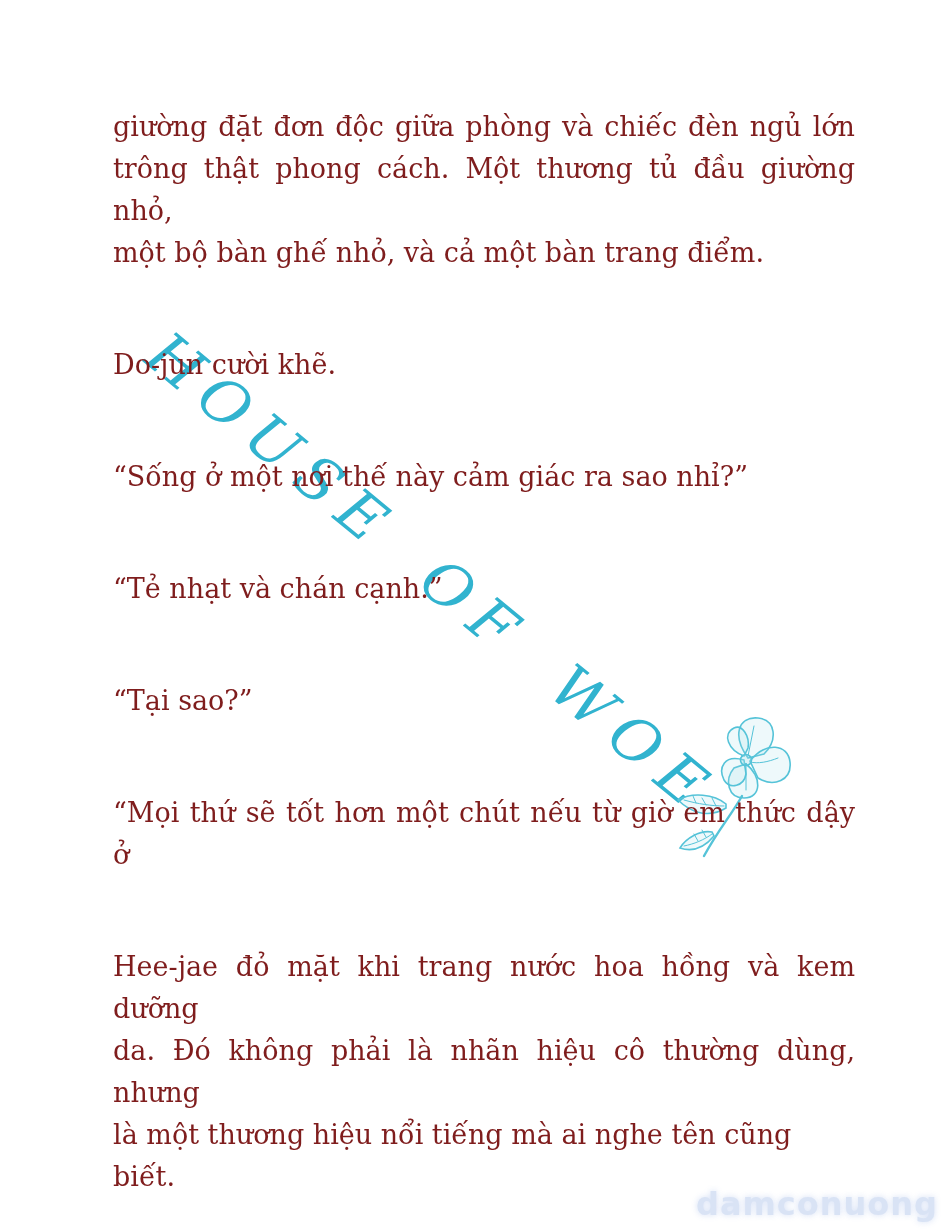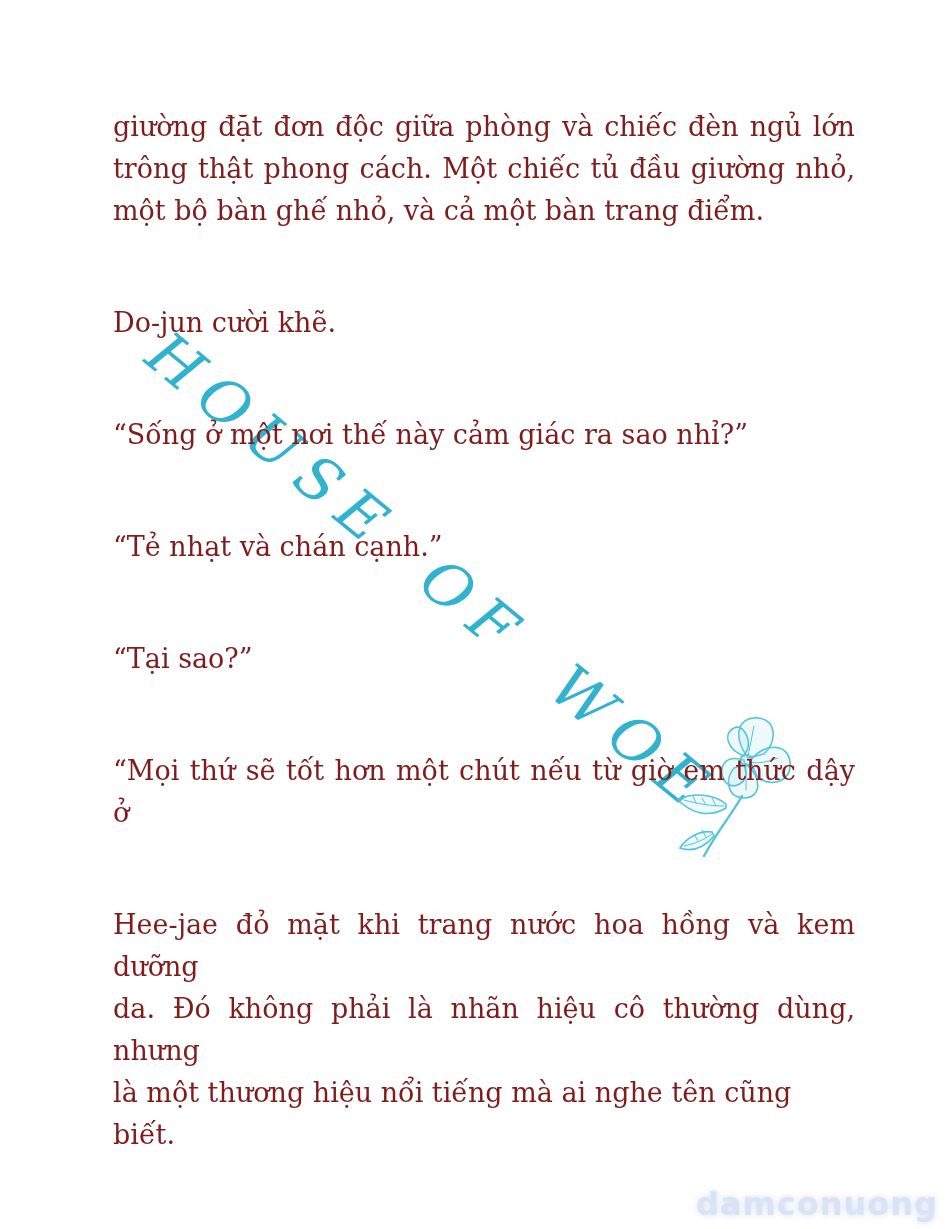--- a/index.html
+++ b/index.html
@@ -109,21 +109,21 @@
     <path d="M50 100 L 46 92 M40 99 L 36 92 M30 97 L 27 90" stroke-width="1"></path>
 
     <path d="M48 130 C 38 142, 26 146, 14 142 C 20 132, 34 124, 46 126 Z" fill="rgba(160,222,232,0.18)"></path>
     <path d="M46 128 C 38 134, 28 138, 18 140" stroke-width="1"></path>
     <path d="M40 131 L 36 124 M32 135 L 28 128" stroke-width="1"></path>
   </svg>
 
   <div class="text-block">
       <div class="para">
         <div class="line">giường đặt đơn độc giữa phòng và chiếc đèn ngủ lớn</div>
-        <div class="line">trông thật phong cách. Một chiếc tủ đầu giường nhỏ,</div>
+        <div class="line">trông thật phong cách. Một thương tủ đầu giường nhỏ,</div>
         <div class="line last">một bộ bàn ghế nhỏ, và cả một bàn trang điểm.</div>
       </div>
       <div class="para">
         <div class="line last">Do-jun cười khẽ.</div>
       </div>
       <div class="para">
         <div class="line last">“Sống ở một nơi thế này cảm giác ra sao nhỉ?”</div>
       </div>
       <div class="para">
         <div class="line last">“Tẻ nhạt và chán cạnh.”</div>

